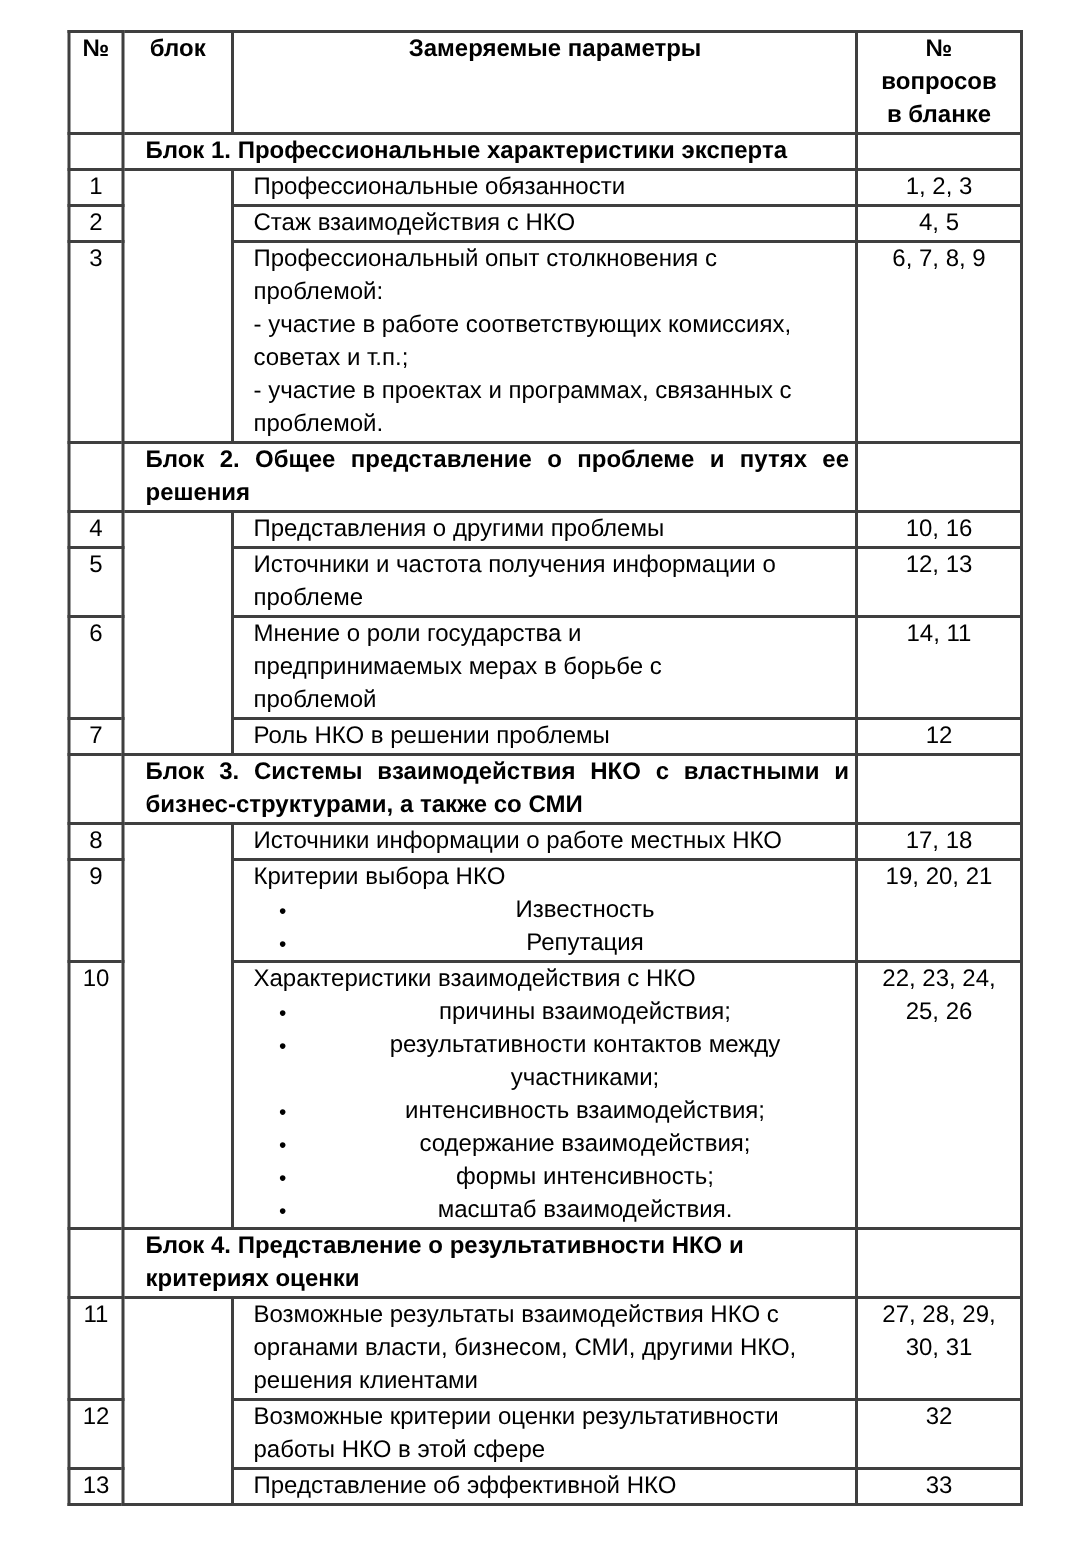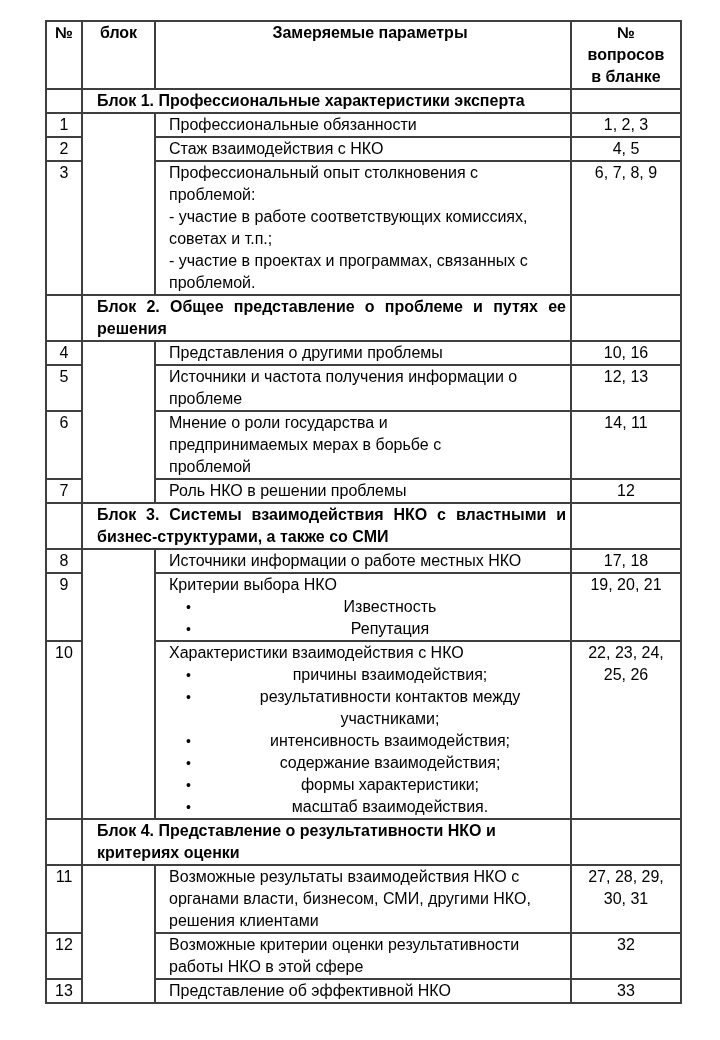--- a/index.html
+++ b/index.html
@@ -202,21 +202,21 @@
         </tr>
         <tr>
           <td class="c-num">10</td>
           <td class="c-param">
             <div class="pline">Характеристики взаимодействия с НКО</div>
             <div class="pline bullet">причины взаимодействия;</div>
             <div class="pline bullet">результативности контактов между
 участниками;</div>
             <div class="pline bullet">интенсивность взаимодействия;</div>
             <div class="pline bullet">содержание взаимодействия;</div>
-            <div class="pline bullet">формы характеристики;</div>
+            <div class="pline bullet">формы интенсивность;</div>
             <div class="pline bullet">масштаб взаимодействия.</div>
           </td>
           <td class="c-q">22, 23, 24,
 25, 26</td>
         </tr>
         <tr>
           <td class="c-num"></td>
           <td class="c-title" colspan="2">
             <div class="tline-plain">Блок 4. Представление о результативности НКО и
 критериях оценки</div>

